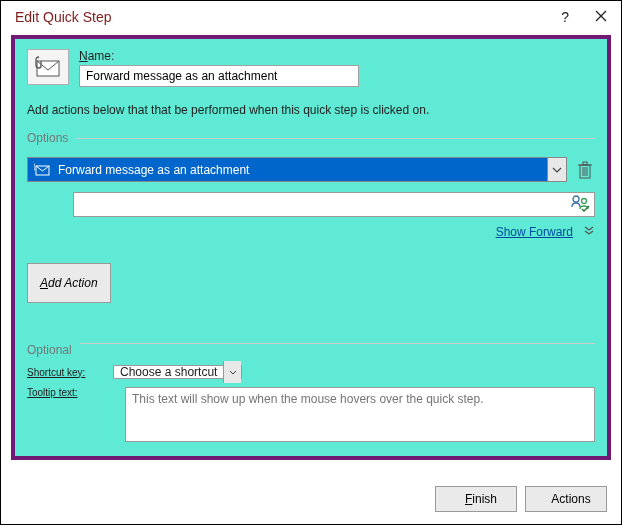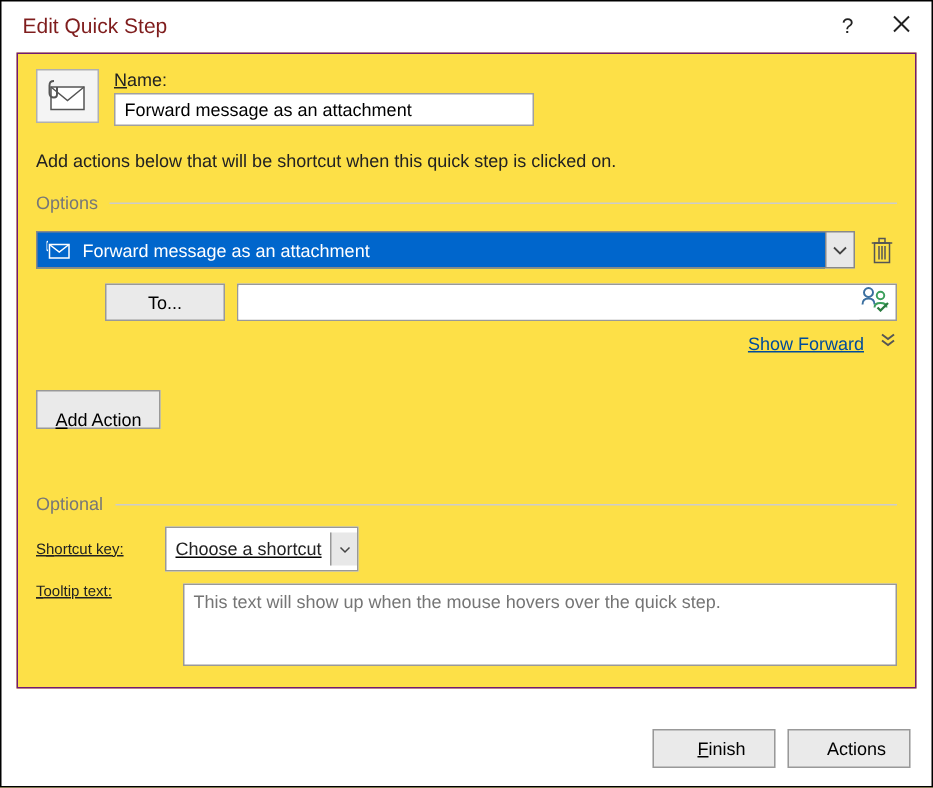--- a/index.html
+++ b/index.html
@@ -2,21 +2,21 @@
 <html><head>
   <meta charset="utf-8">
   <style>
     * { box-sizing: border-box; font-family: 'Segoe UI', Tahoma, sans-serif; }
     body { margin: 0; background: #fff; width: 622px; height: 525px; border: 1px solid #000; position: relative; }
     .titlebar { display: flex; align-items: center; justify-content: space-between; padding: 8px 14px 6px 14px; }
     .title { font-size: 14px; color: #7f1d1d; }
     .title-controls { display: flex; gap: 26px; align-items: center; }
     .help-btn, .close-btn { font-size: 14px; color: #222; cursor: pointer; }
     .close-btn svg { width: 12px; height: 12px; }
-    .content { border: 1px solid #701a75; margin: 4px 10px 10px 10px; padding: 10px 12px 14px 12px; background: #fde047; }
+    .content { border: 4px solid #701a75; margin: 4px 10px 10px 10px; padding: 10px 12px 14px 12px; background: #5eead4; }
     .name-row { display: flex; align-items: flex-start; gap: 10px; }
     .envelope-box { width: 42px; height: 36px; border: 1px solid #b0b0b0; display: flex; align-items: center; justify-content: center; background: #f4f4f4; }
     .envelope-box svg { width: 30px; height: 24px; }
     .name-fields { display: flex; flex-direction: column; gap: 2px; }
     .name-label { font-size: 12px; color: #222; }
     .name-input { width: 280px; height: 22px; border: 1px solid #a0a0a0; font-size: 12px; padding: 2px 6px; }
     .instruction { font-size: 12px; color: #222; margin: 16px 0 14px 0; }
     .section-header { display: flex; align-items: center; gap: 8px; margin-bottom: 12px; }
     .section-label { font-size: 12px; color: #777; }
     .section-line { flex: 1; border-top: 1px solid #ccc; }
@@ -30,25 +30,25 @@
     .delete-btn svg { width: 14px; height: 18px; }
     .to-row { display: flex; gap: 8px; margin: 10px 0 4px 46px; align-items: center; }
     .to-btn { width: 80px; height: 25px; border: 1px solid #999; background: #eaeaea; font-size: 12px; cursor: pointer; display: flex; align-items: center; justify-content: center; }
     .to-btn span { text-decoration: underline; text-decoration-color: transparent; }
     .to-input-wrap { flex: 1; display: flex; border: 1px solid #999; height: 25px; align-items: center; background: #fff; padding-right: 4px; }
     .to-input { flex: 1; border: none; height: 22px; font-size: 12px; padding: 0 6px; outline: none; }
     .addressbook-icon svg { width: 20px; height: 18px; cursor: pointer; }
     .show-options-row { display: flex; justify-content: flex-end; align-items: center; gap: 10px; margin: 6px 0 22px 0; }
     .show-options-link { color: #004b9b; font-size: 12px; text-decoration: underline; cursor: pointer; }
     .expand-chevron svg { width: 12px; height: 12px; cursor: pointer; }
-    .add-action-btn { border: 1px solid #999; background: #eaeaea; height: 26px; padding: 12px 12px; font-size: 12px; cursor: pointer; }
-    .optional-header { display: flex; align-items: center; gap: 8px; margin: 40px 0 8px 0; }
+    .add-action-btn { border: 1px solid #999; background: #eaeaea; height: 40px; padding: 12px 12px; font-size: 12px; cursor: pointer; font-style: italic; }
+    .optional-header { display: flex; gap: 8px; margin: 40px 0 8px 0; }
     .optional-row { display: flex; align-items: center; gap: 8px; margin-bottom: 8px; }
     .opt-label { font-size: 10px; color: #222; width: 78px; text-decoration: underline; }
-    .shortcut-select { display: flex; align-items: center; border: 1px solid #999; height: 30px; background: #fff; text-decoration: underline; }
+    .shortcut-select { display: flex; align-items: center; border: 1px solid #999; height: 14px; background: #fff; }
     .shortcut-text { padding: 0 6px; font-size: 12px; color: #222; }
     .shortcut-btn { width: 18px; height: 22px; background: #e8e8e8; border-left: 1px solid #999; display: flex; align-items: center; justify-content: center; cursor: pointer; }
     .shortcut-btn svg { width: 8px; height: 5px; }
     .tooltip-row { display: flex; gap: 20px; }
     .tooltip-input { flex: 1; height: 55px; border: 1px solid #999; font-size: 12px; color: #888; padding: 4px 6px; resize: none; font-family: inherit; }
     .footer { position: absolute; bottom: 12px; right: 14px; display: flex; gap: 8px; }
     .footer-btn { width: 82px; height: 26px; border: 1px solid #999; background: #eaeaea; font-size: 12px; cursor: pointer; padding-left: 16px; }
     .ul-accel { text-decoration: underline; }
   </style>
 </head>
@@ -75,21 +75,21 @@
         <polyline points="4,6 15,15 26,6" fill="none" stroke="#555" stroke-width="1"></polyline>
         <path d="M6 2 Q3 2 3 5 L3 10 Q3 13 6 13 Q8 13 8 11 L8 6" fill="none" stroke="#555" stroke-width="1.3"></path>
       </svg>
     </div>
     <div class="name-fields">
       <div class="name-label"><span class="ul-accel">N</span><span>ame:</span></div>
       <input class="name-input" type="text" value="Forward message as an attachment" style="">
     </div>
   </div>
 
-  <div class="instruction">Add actions below that will be shortcut when this quick step is clicked on.</div>
+  <div class="instruction">Add actions below that that be performed when this quick step is clicked on.</div>
 
   <div class="section-header">
     <div class="section-label">Options</div>
     <div class="section-line"></div>
   </div>
 
   <div class="action-row">
     <div class="action-select">
       <div class="action-selected">
         <svg viewBox="0 0 18 14">
@@ -111,23 +111,20 @@
         <line x1="0" y1="4" x2="14" y2="4" stroke="#555" stroke-width="1"></line>
         <rect x="5" y="1" width="4" height="3" fill="none" stroke="#555" stroke-width="1"></rect>
         <line x1="5" y1="6" x2="5" y2="15" stroke="#555" stroke-width="1"></line>
         <line x1="7" y1="6" x2="7" y2="15" stroke="#555" stroke-width="1"></line>
         <line x1="9" y1="6" x2="9" y2="15" stroke="#555" stroke-width="1"></line>
       </svg>
     </div>
   </div>
 
   <div class="to-row">
-    <div class="to-btn">
-        <span><span class="ul-accel">T</span>o...</span>
-      </div>
     <div class="to-input-wrap">
       <input class="to-input" type="text" value="" style="">
       <div class="addressbook-icon">
         <svg viewBox="0 0 20 18">
           <circle cx="6" cy="5" r="3" fill="none" stroke="#3b6fa0" stroke-width="1.3"></circle>
           <path d="M2 13 Q2 9 6 9 Q10 9 10 13" fill="none" stroke="#3b6fa0" stroke-width="1.3"></path>
           <circle cx="14" cy="7" r="2.5" fill="none" stroke="#3b9f5c" stroke-width="1.3"></circle>
           <path d="M10 15 Q10 12 14 12 Q18 12 18 15" fill="none" stroke="#3b9f5c" stroke-width="1.3"></path>
           <polyline points="12,15 14,17 19,12" fill="none" stroke="#2a7a3f" stroke-width="1.5"></polyline>
         </svg>

